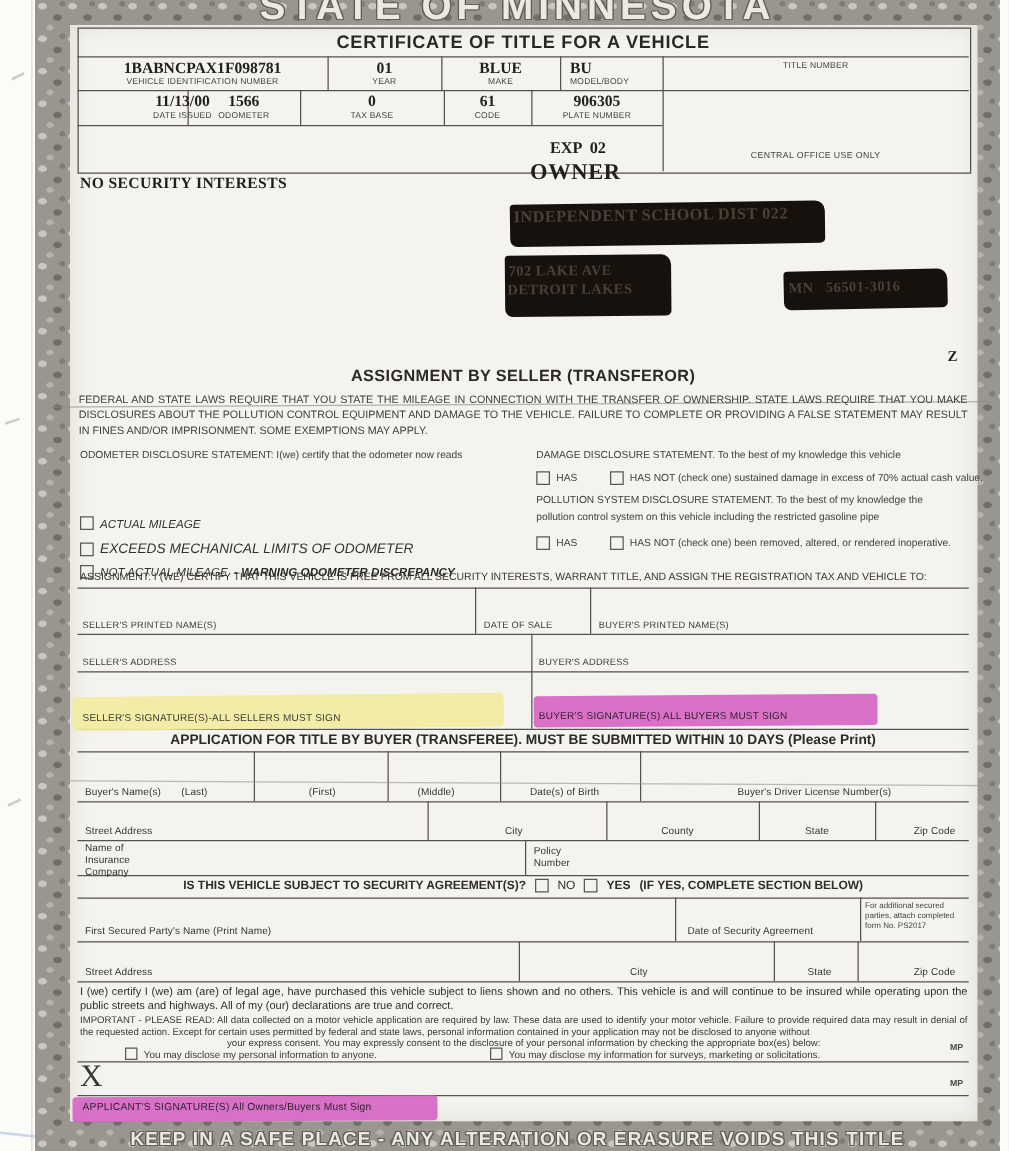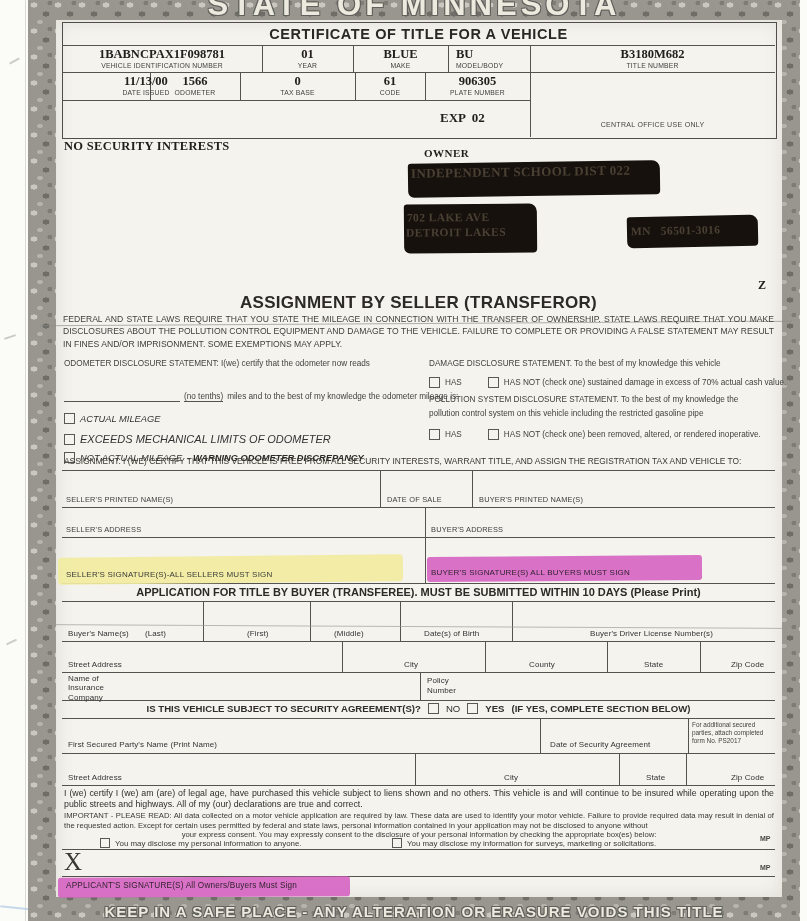--- a/index.html
+++ b/index.html
@@ -82,21 +82,20 @@
   </div>
   <div class="cell" style="left:353px;top:48px;width:95px;">
     <span class="v">BLUE</span>
     <span class="l">MAKE</span>
   </div>
   <div class="cell" style="left:448px;top:48px;width:82px;text-align:left;padding-left:8px;">
     <span class="v">BU</span>
     <span class="l">MODEL/BODY</span>
   </div>
   <div class="cell" style="left:530px;top:48px;width:245px;">
-    <span class="v">B3180M682</span>
     <span class="l">TITLE NUMBER</span>
   </div>
 
   <div class="cell" style="left:62px;top:75px;width:88px;padding-left:40px;">
     <span class="v">11/13/00</span>
     <span class="l">DATE ISSUED</span>
   </div>
   <div class="cell" style="left:150px;top:75px;width:90px;">
     <span class="v">1566</span>
     <span class="l">ODOMETER</span>
@@ -111,46 +110,41 @@
   </div>
   <div class="cell" style="left:425px;top:75px;width:105px;">
     <span class="v">906305</span>
     <span class="l">PLATE NUMBER</span>
   </div>
 
   <div class="abs serifb" style="left:440px;top:110px;font-size:13px;white-space:pre;">EXP  02</div>
   <div class="abs" style="left:530px;top:121px;width:245px;text-align:center;font-size:7px;color:#45443f;letter-spacing:.3px;">CENTRAL OFFICE USE ONLY</div>
 
   <div class="abs serifb" style="left:64px;top:139px;font-size:12.5px;letter-spacing:.3px;">NO SECURITY INTERESTS</div>
-  <div class="abs serifb" style="left:424px;top:147px;font-size:11px;letter-spacing:.5px;">OWNER</div>
+  <div class="abs serifb" style="left:424px;top:127px;font-size:18px;letter-spacing:.5px;">OWNER</div>
 
   <div class="redact" style="left:408px;top:162px;width:252px;height:34px;transform:rotate(-0.8deg);">
     <div class="rt" style="font-size:13px;padding:2px 0 0 3px;white-space:nowrap;">INDEPENDENT SCHOOL DIST 022</div>
   </div>
   <div class="redact" style="left:404px;top:204px;width:133px;height:49px;transform:rotate(-0.5deg);">
     <div class="rt" style="font-size:11.5px;padding:7px 0 0 3px;white-space:nowrap;">702 LAKE AVE</div>
     <div class="rt" style="font-size:11.5px;padding:3px 0 0 2px;white-space:nowrap;">DETROIT LAKES</div>
   </div>
   <div class="redact" style="left:627px;top:216px;width:131px;height:31px;transform:rotate(-1.2deg);">
     <div class="rt" style="font-size:11.5px;padding:8px 0 0 4px;white-space:pre;">MN   56501-3016</div>
   </div>
 
   <div class="abs serifb" style="left:758px;top:278px;font-size:12px;">Z</div>
-  <div class="abs" style="left:62px;top:293px;width:713px;text-align:center;font-weight:bold;font-size:17px;
+  <div class="abs" style="left:62px;top:293px;width:713px;text-align:center;font-weight:bold;font-size:13px;
               letter-spacing:.3px;color:#2c2a27;">ASSIGNMENT BY SELLER (TRANSFEROR)</div>
   <div class="abs artifact" style="left:40px;top:323px;width:752px;height:1px;background:#8a8a86;transform:rotate(-0.35deg);"></div>
   <div class="abs" style="left:63px;top:313px;width:711px;font-size:8.6px;line-height:12.3px;color:#3f3e3b;
               text-align:justify;">FEDERAL AND STATE LAWS REQUIRE THAT YOU STATE THE MILEAGE IN CONNECTION WITH THE TRANSFER OF OWNERSHIP. STATE LAWS REQUIRE THAT YOU MAKE DISCLOSURES ABOUT THE POLLUTION CONTROL EQUIPMENT AND DAMAGE TO THE VEHICLE. FAILURE TO COMPLETE OR PROVIDING A FALSE STATEMENT MAY RESULT IN FINES AND/OR IMPRISONMENT. SOME EXEMPTIONS MAY APPLY.</div>
 
   <div class="abs stmt" style="left:64px;top:359px;">ODOMETER DISCLOSURE STATEMENT: I(we) certify that the odometer now reads</div>
-  <div class="abs row" style="left:64px;top:391px;gap:4px;">
-    <span style="display:inline-block;width:116px;height:10px;border-bottom:1px solid #55534f;"></span>
-    <span class="stmt" style="border-bottom:1px solid #55534f;">(no tenths)</span>
-    <span class="stmt">miles and to the best of my knowledge the odometer mileage is:</span>
-  </div>
   <div class="abs row" style="left:64px;top:413px;">
     <span class="cbx"></span>
     <span style="font-style:italic;font-size:9.3px;color:#333;">ACTUAL MILEAGE</span>
   </div>
   <div class="abs row" style="left:64px;top:433px;">
     <span class="cbx"></span>
     <span style="font-style:italic;font-size:11px;color:#333;">EXCEEDS MECHANICAL LIMITS OF ODOMETER</span>
   </div>
   <div class="abs row" style="left:64px;top:452px;">
     <span class="cbx"></span>

